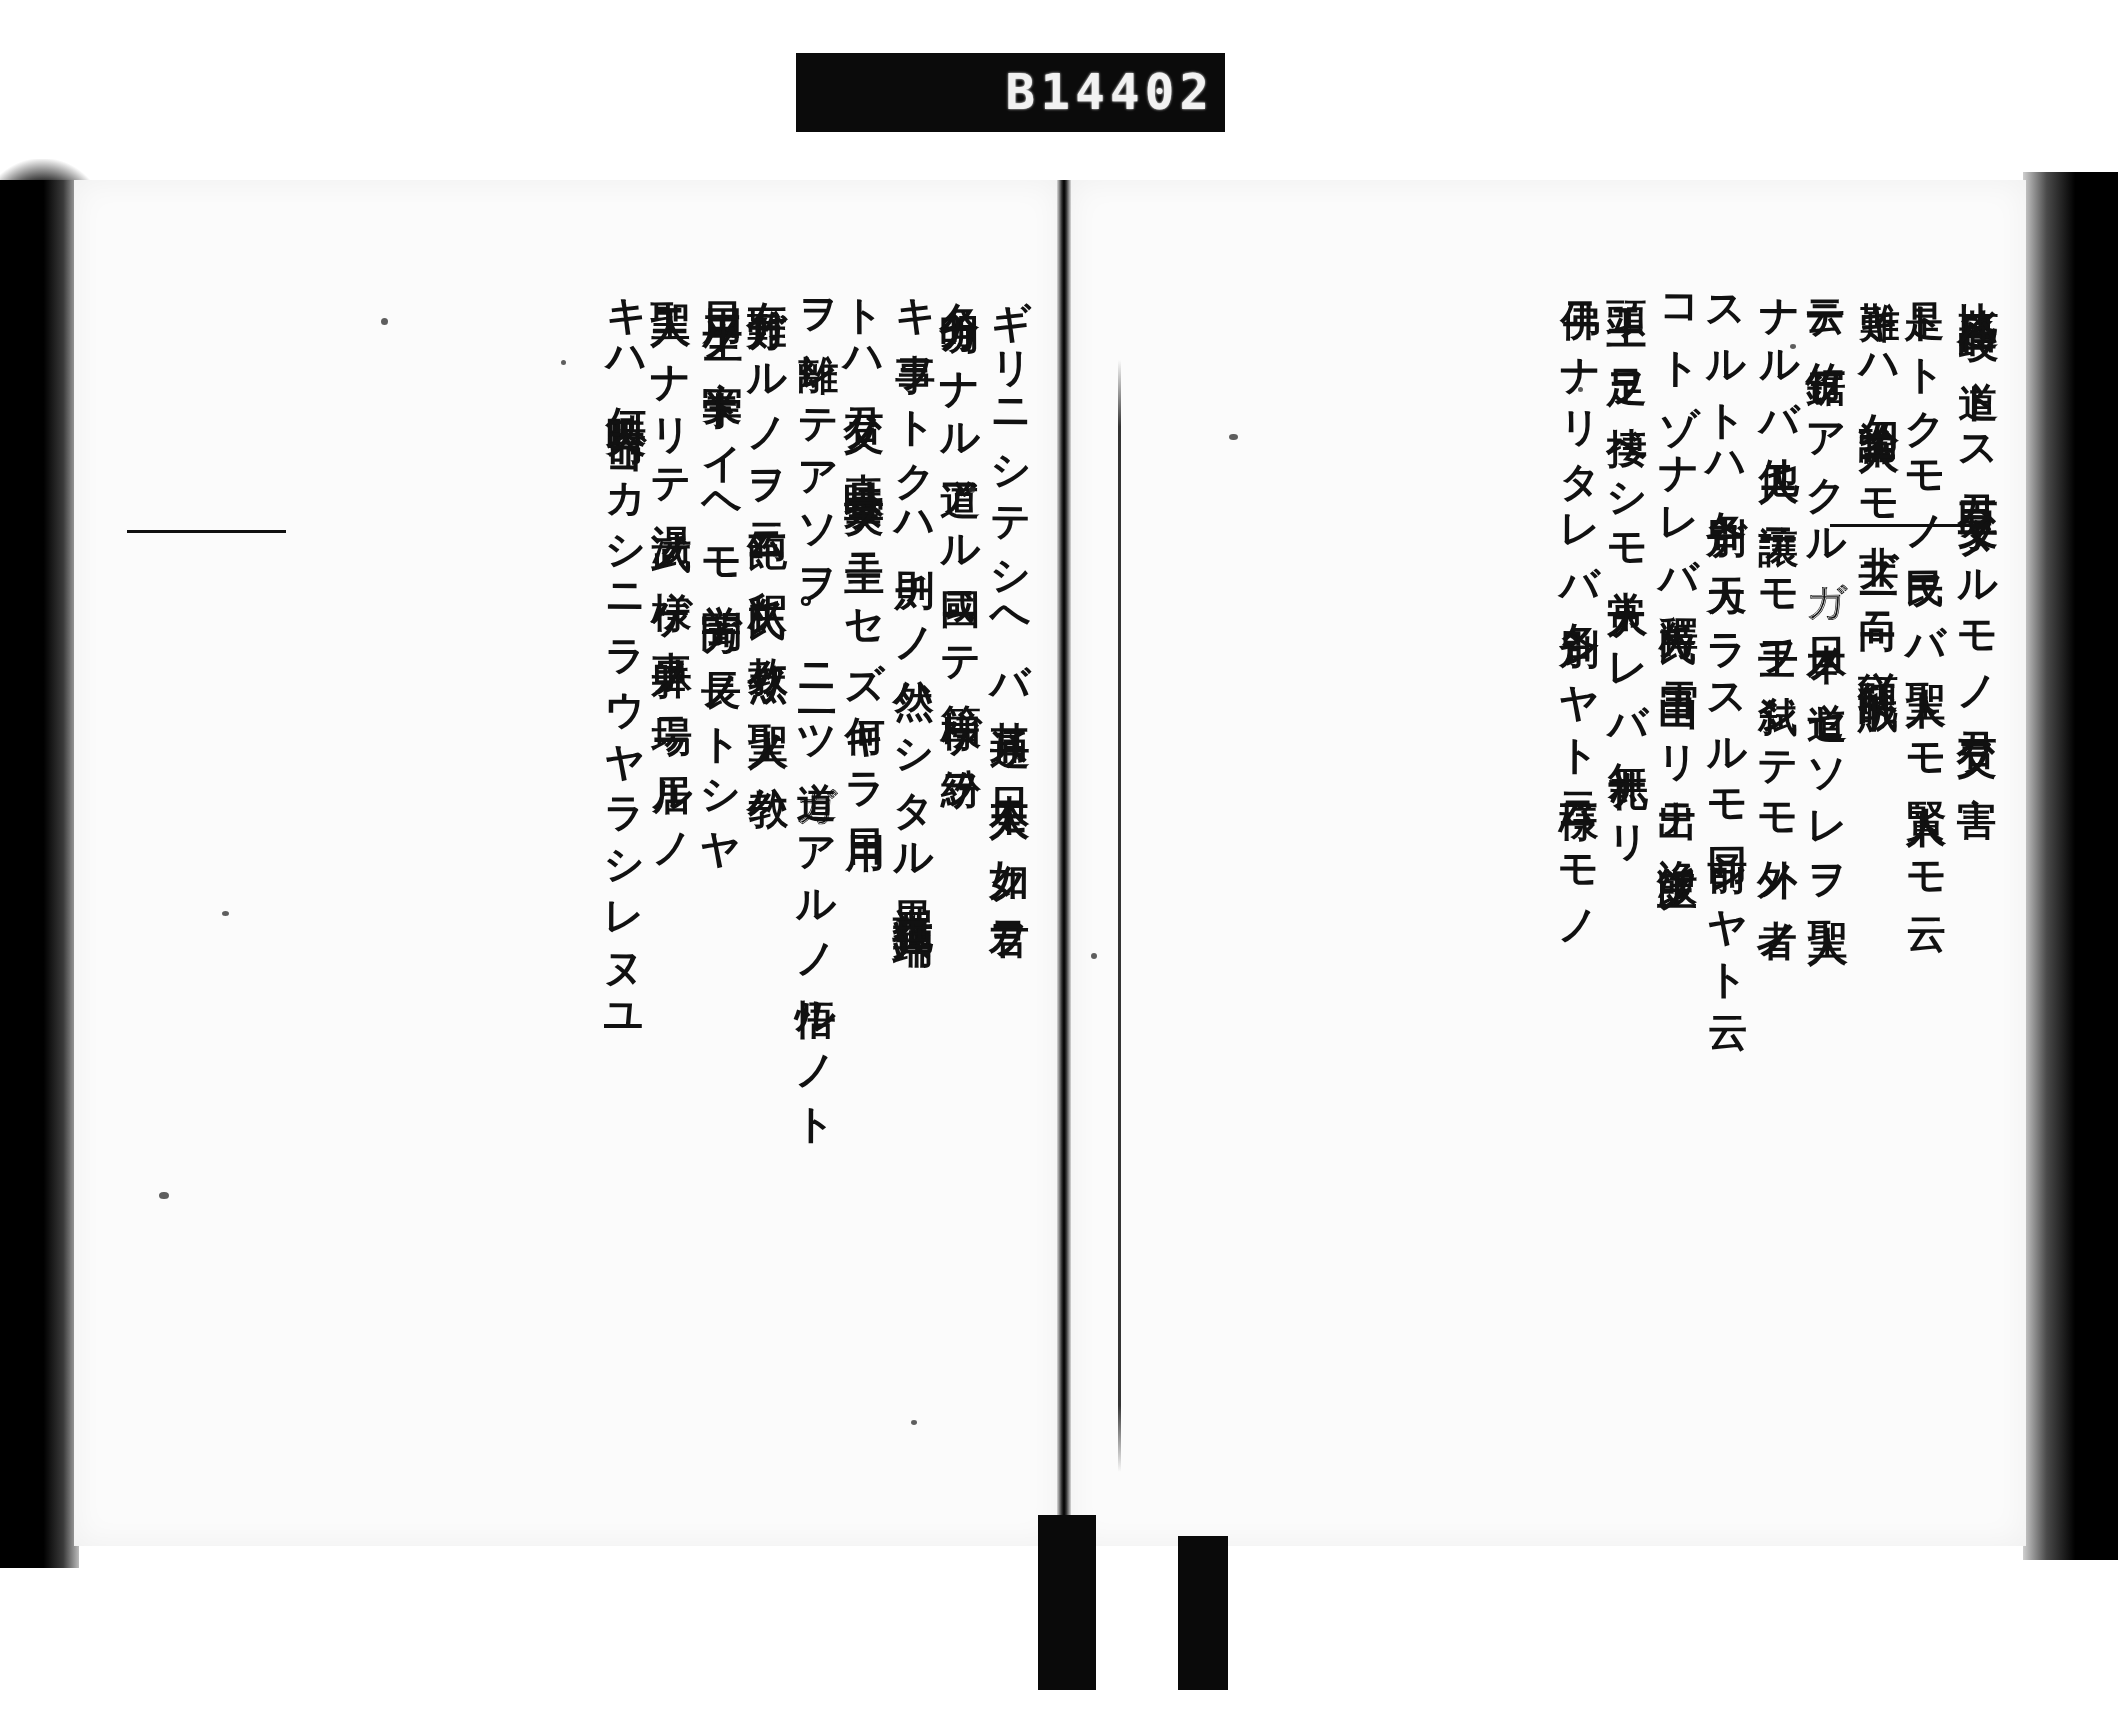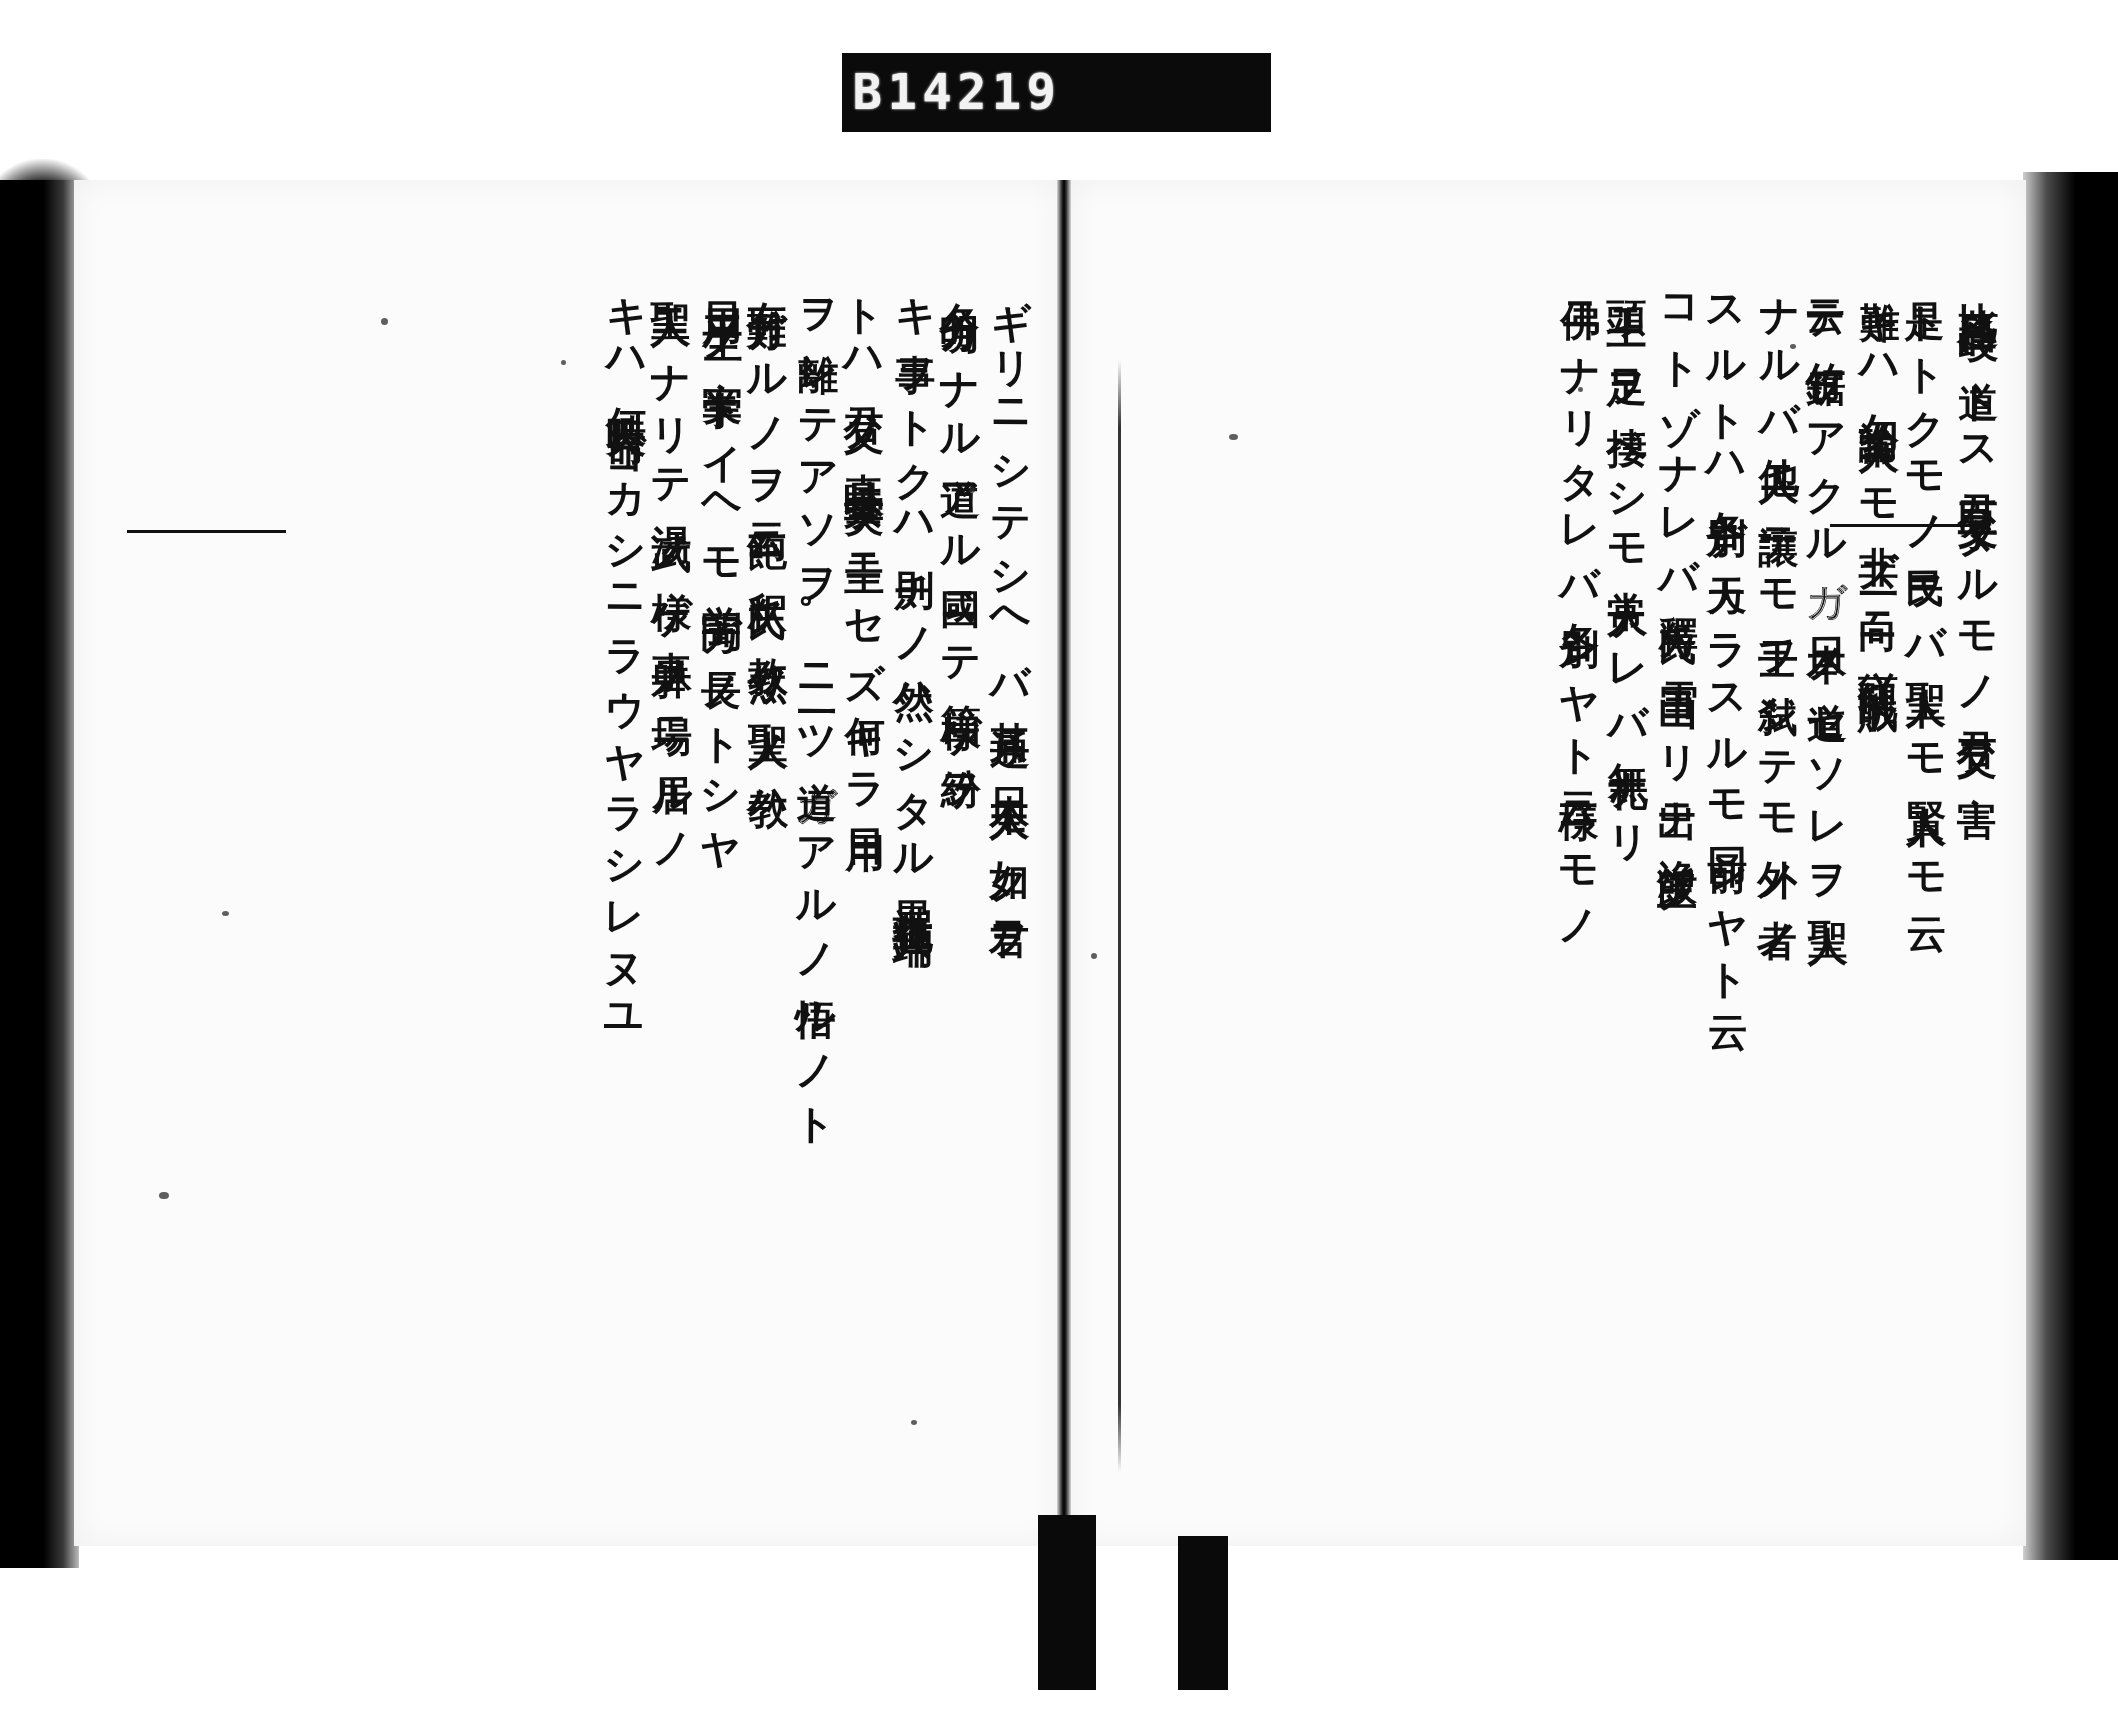--- a/index.html
+++ b/index.html
@@ -11,28 +11,28 @@
     width: 2119px;
     height: 1731px;
     position: relative;
     overflow: hidden;
     font-family: "DejaVu Sans", sans-serif;
   }
 
   
   #film-label {
     position: absolute;
-    left: 842px;
+    left: 796px;
     top: 53px;
     width: 429px;
     height: 79px;
     background: #0b0b0b;
     display: flex;
     align-items: center;
-    justify-content: flex-start;
+    justify-content: flex-end;
     padding: 0 10.6px;
     box-sizing: border-box;
   }
   #film-label .num {
     color: #f2f2f2;
     font-family: "DejaVu Sans Mono", monospace;
     font-size: 49px;
     letter-spacing: 5.3px;
     font-weight: 700;
     text-shadow: 0 0 2.6px #ffffff;
@@ -132,21 +132,21 @@
   
   #crease { position:absolute; left: 1118px; top: 201px; width: 3.2px; height: 1112px;
             background: linear-gradient(180deg, rgba(0,0,0,0) 0%, #111 6%, #111 94%, rgba(0,0,0,0) 100%);
             opacity:.85; }
 </style>
 </head>
 <body>
 
 <div id="film-label">
   <span class="num">B14</span>
-  <span class="num">219</span>
+  <span class="num">402</span>
 </div>
 
 <div id="book">
 
   <div class="dark-edge" id="edge-left"></div>
   <div class="dark-edge" id="edge-right"></div>
 
   <div class="page" id="page-right">
     <div class="page-inner">
       <div class="col">比蓬呂岐ハ道トス君臣父子タルモノ君父ヲ害</div>

